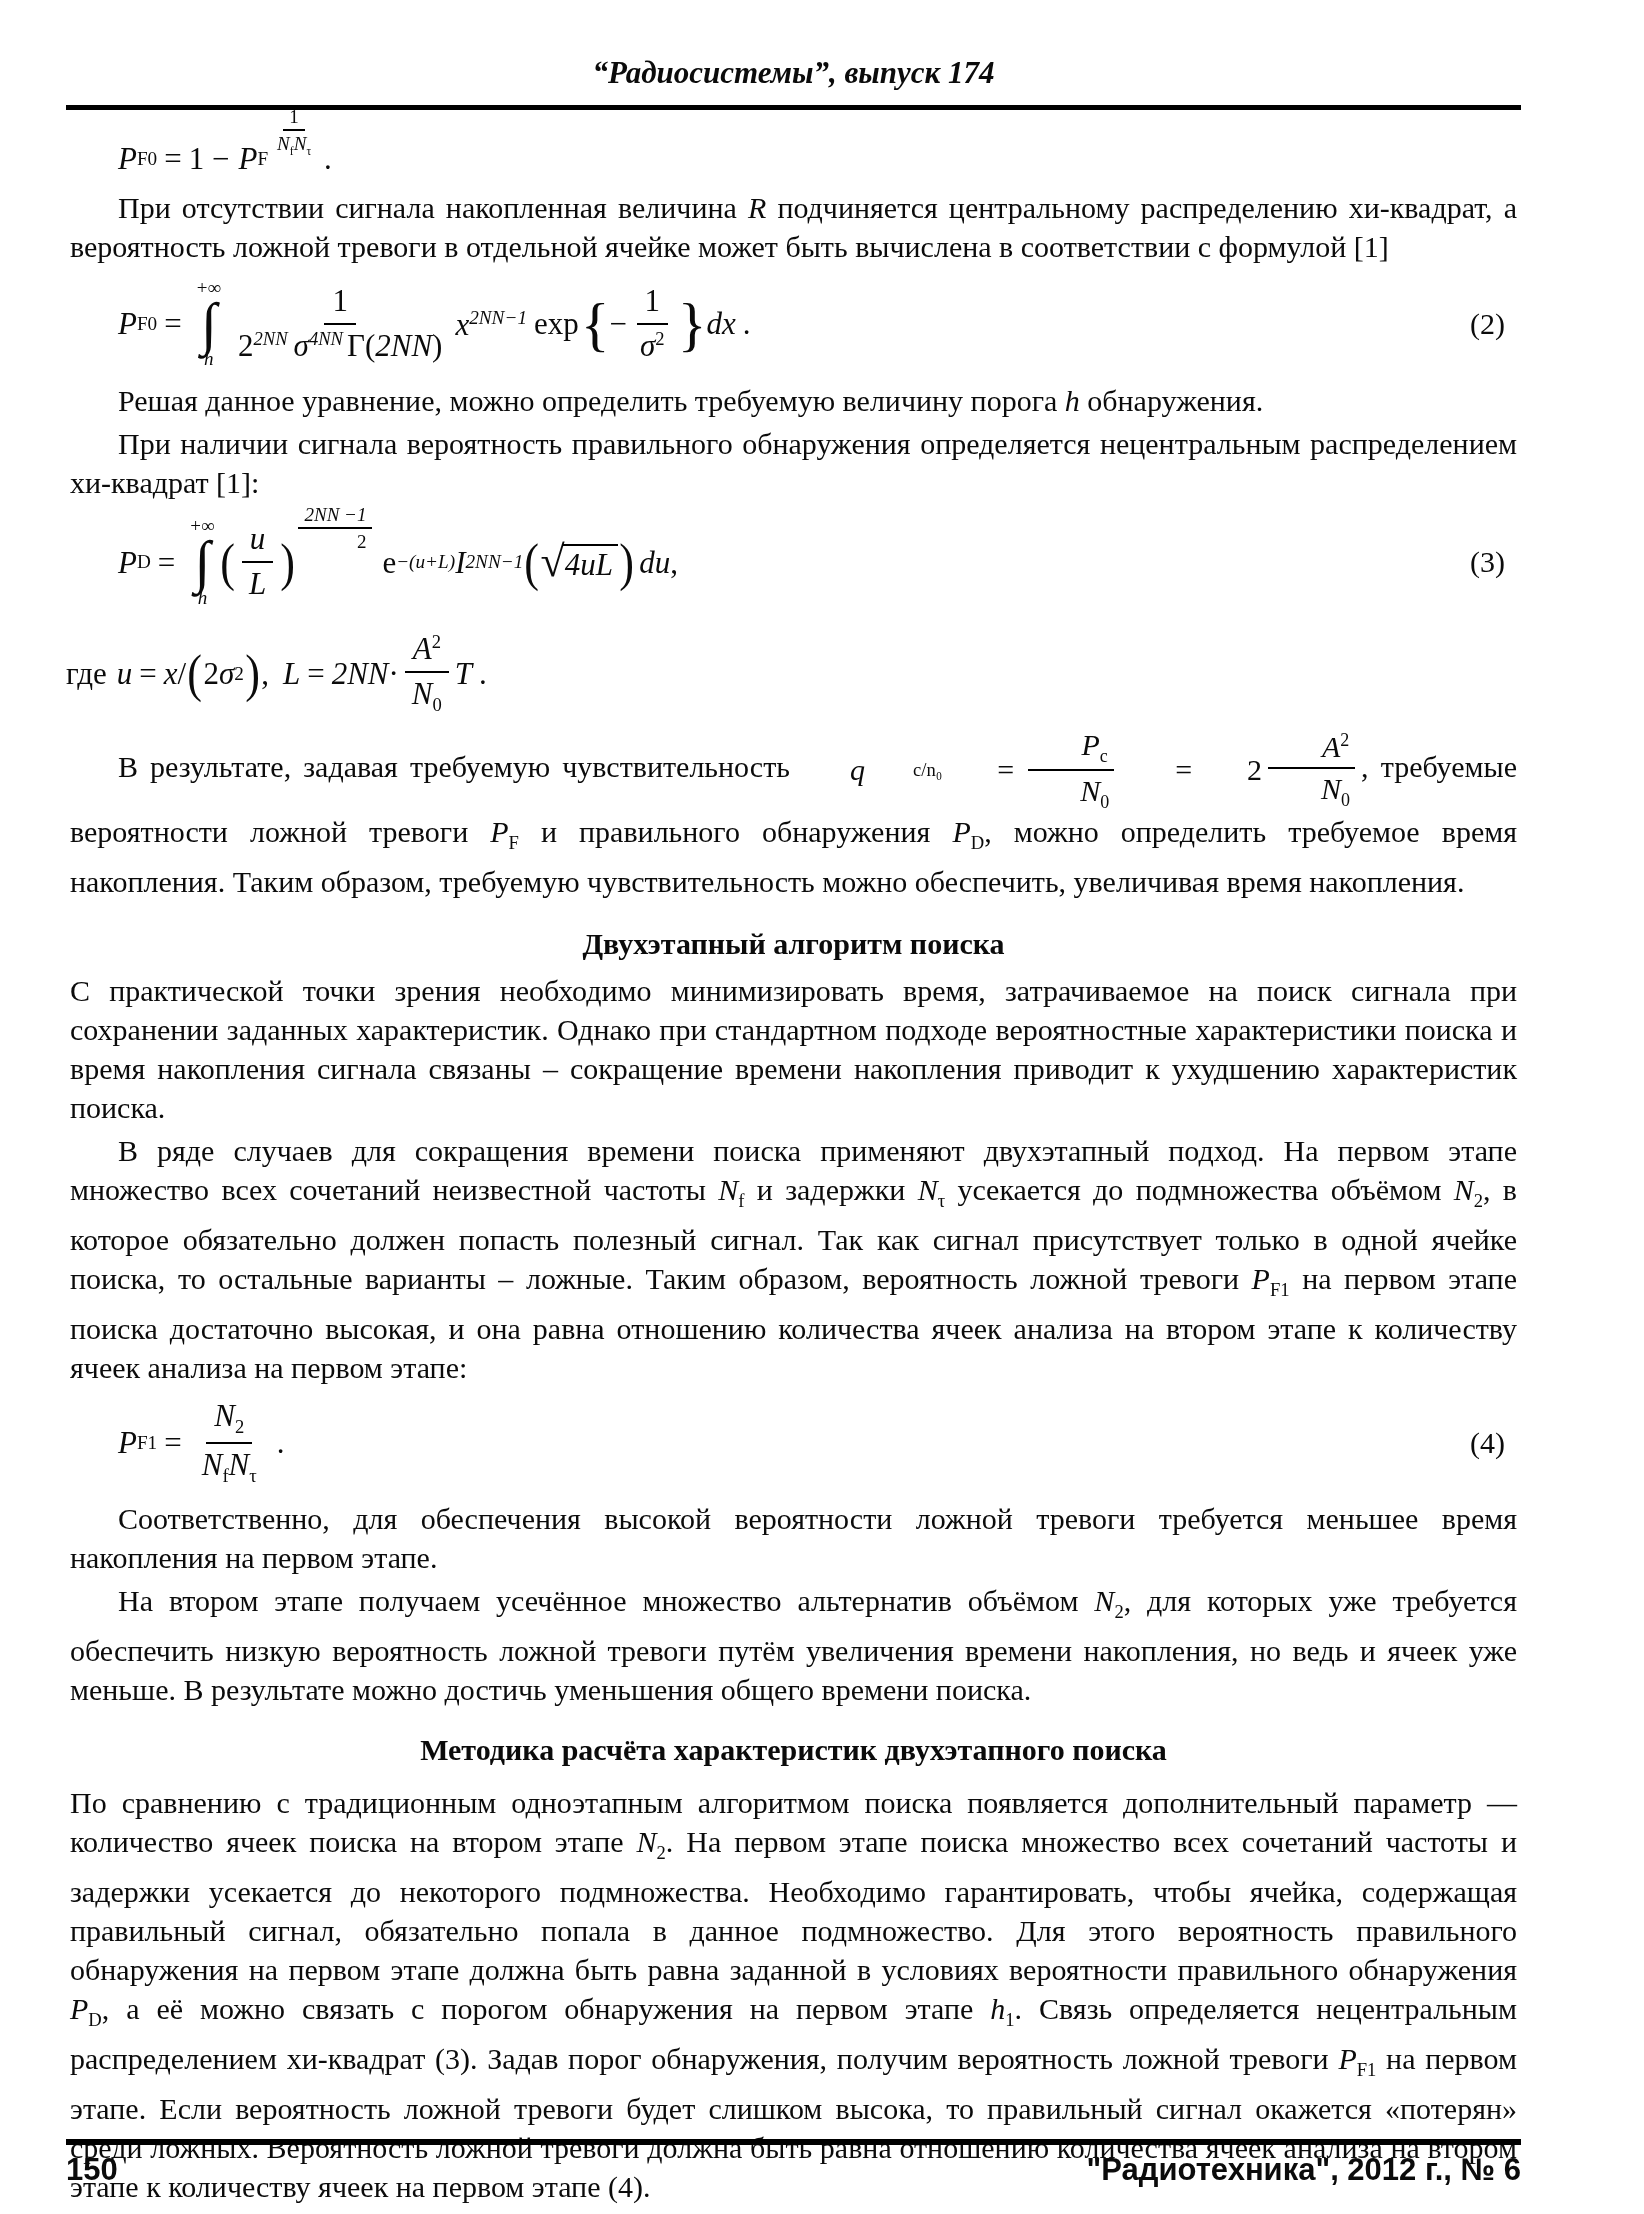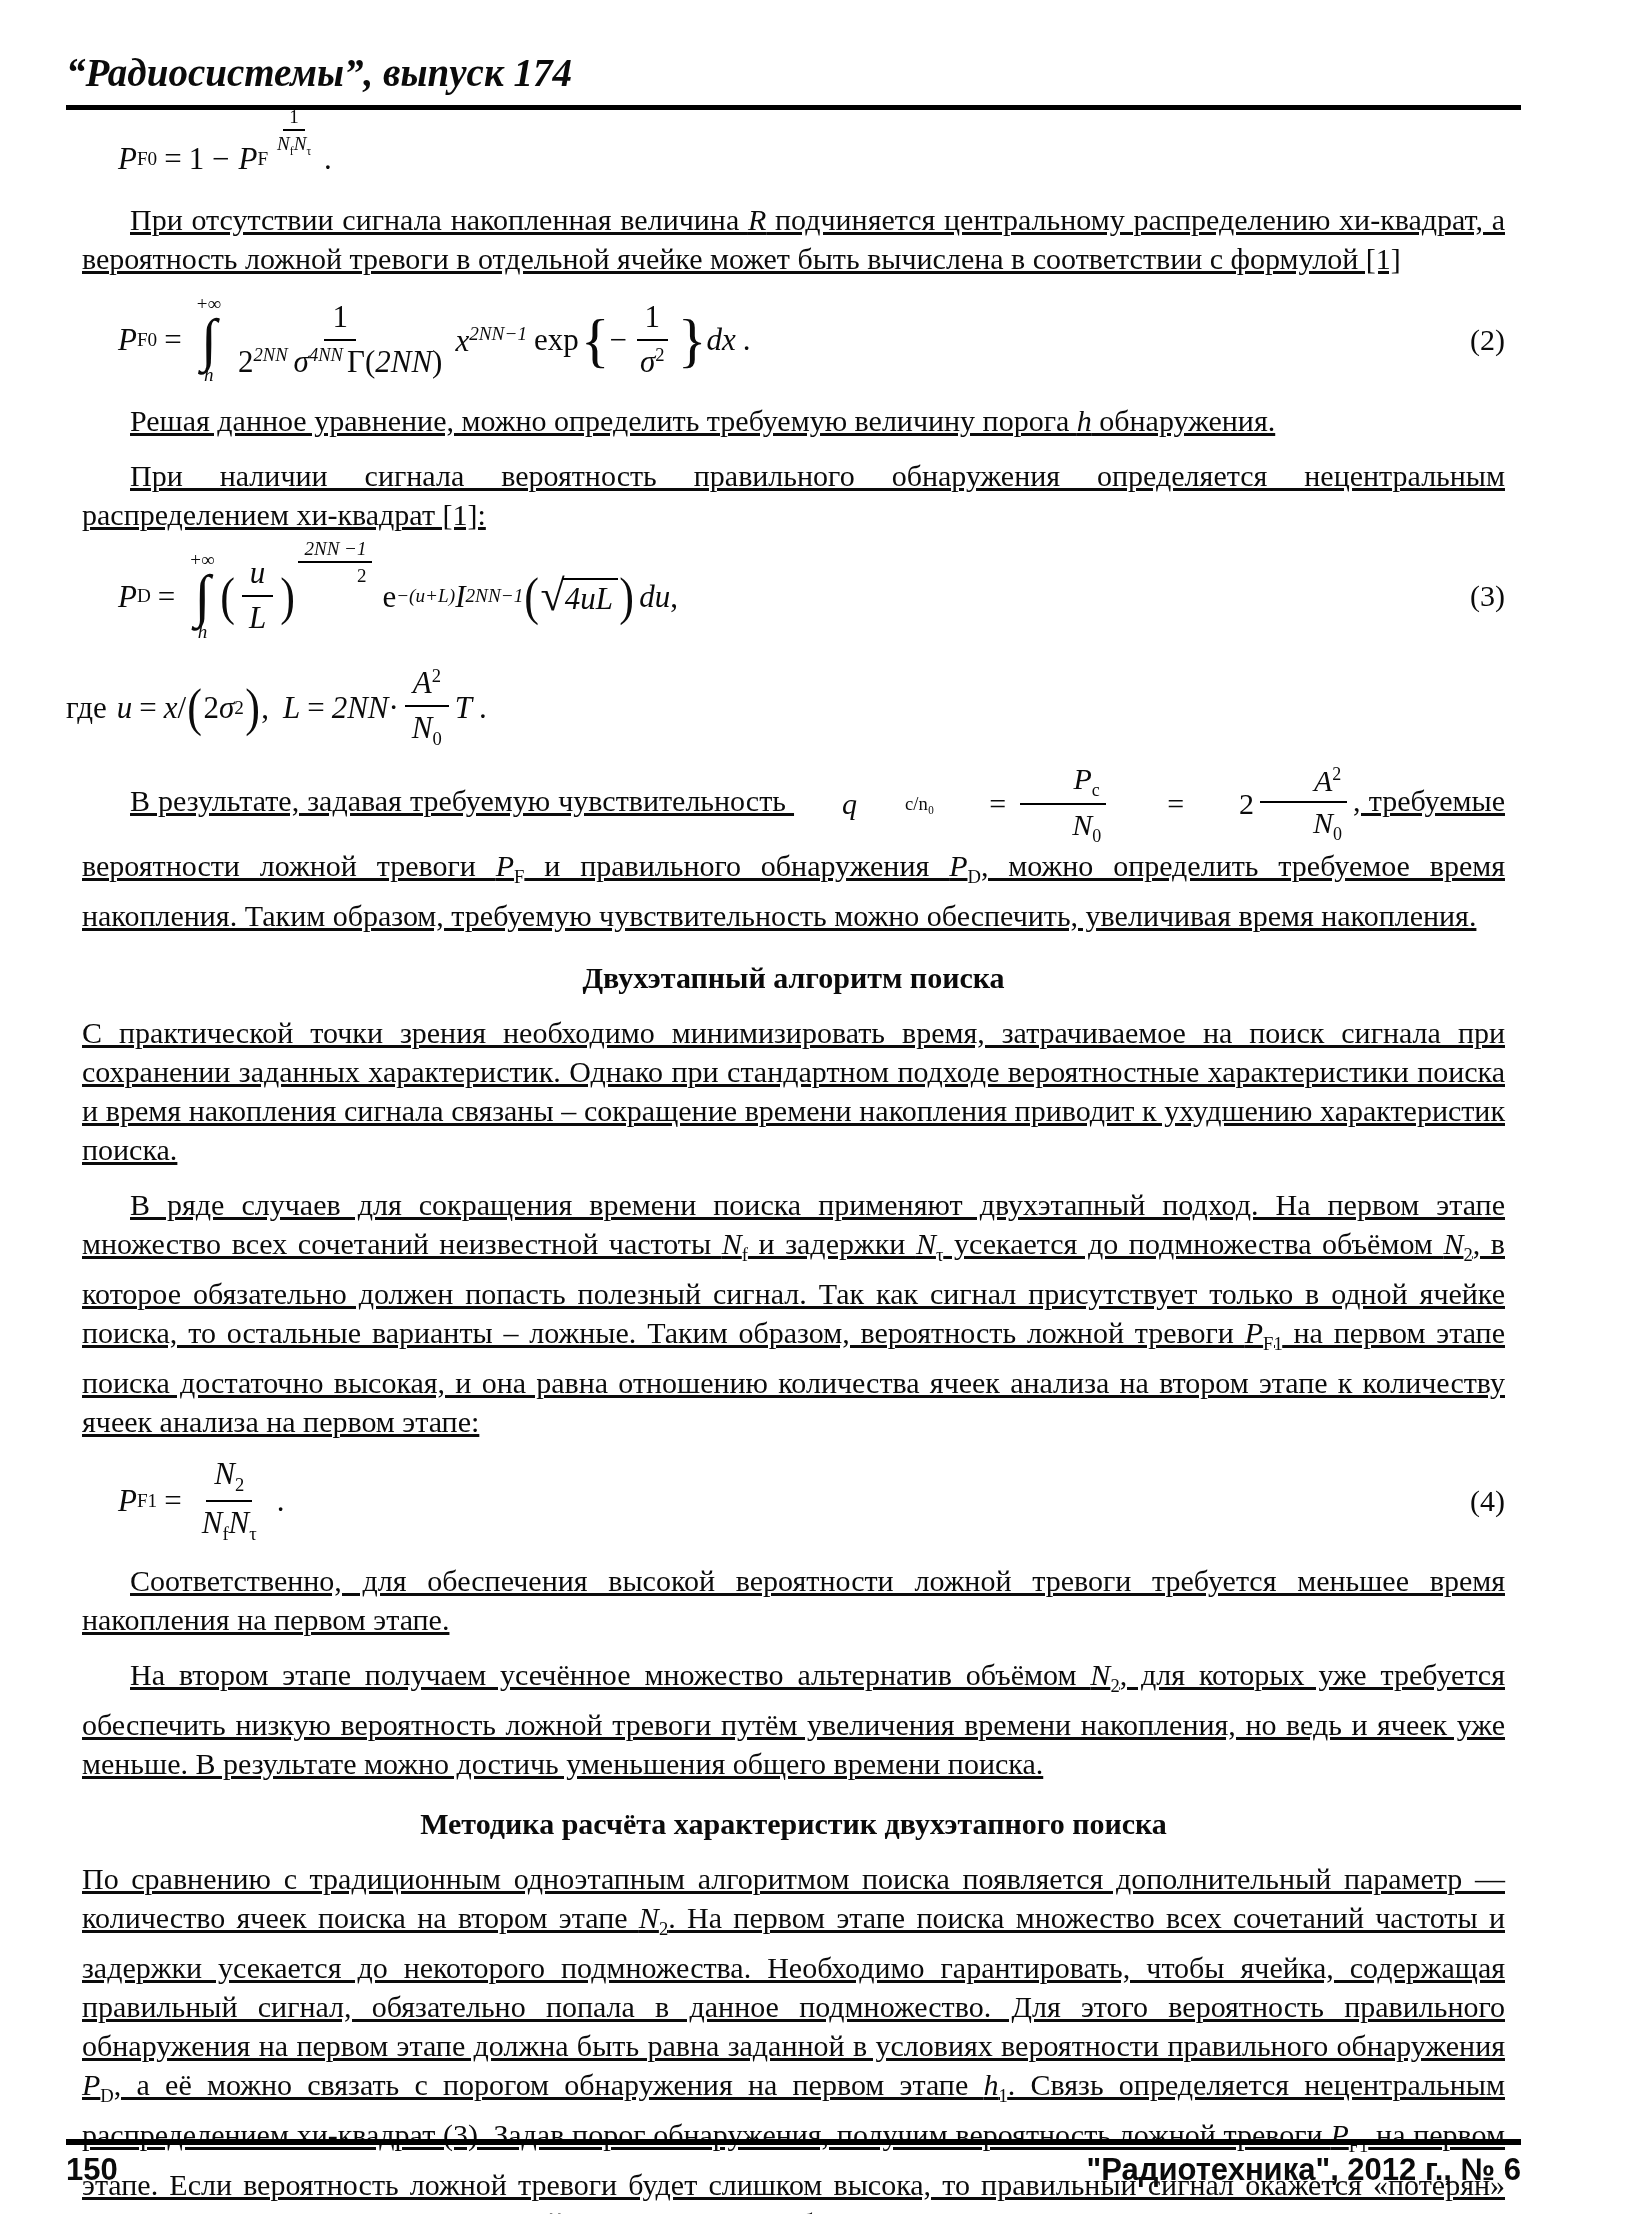--- a/index.html
+++ b/index.html
@@ -3,24 +3,24 @@
 <meta charset="utf-8">
 <style>
   html,body{margin:0;padding:0;}
   body{
     width:1645px;height:2215px;position:relative;overflow:hidden;
     background:#ffffff;color:#0b0b0b;
     font-family:"Liberation Serif","DejaVu Serif",serif;
   }
   .content{position:absolute;left:66px;top:54px;width:1455px;}
   
-  .journal-header{font-weight:bold;font-style:italic;font-size:39px;line-height:38px;}
+  .journal-header{text-align:center;font-weight:bold;font-style:italic;font-size:31px;line-height:38px;}
   .rule{height:5px;background:#000;margin-top:13px;}
   
-  p.body{margin:16px;font-size:30px;line-height:39px;text-align:justify;text-decoration:underline;}
+  p.body{margin:4px;font-size:30px;line-height:39px;text-align:justify;}
   p.ind{text-indent:48px;}
   .ivar i{font-style:italic;}
   .ivar sub{font-size:0.62em;}
   sup{font-size:0.62em;}
   sub{font-size:0.62em;}
   
   h3.sec{margin:24px 0 8px;text-align:center;font-size:30px;font-weight:bold;line-height:38px;}
   
   .math-row{position:relative;display:block;font-size:31px;line-height:1;margin:10px 0;}
   .math-content{display:inline-flex;align-items:center;flex-wrap:nowrap;}

